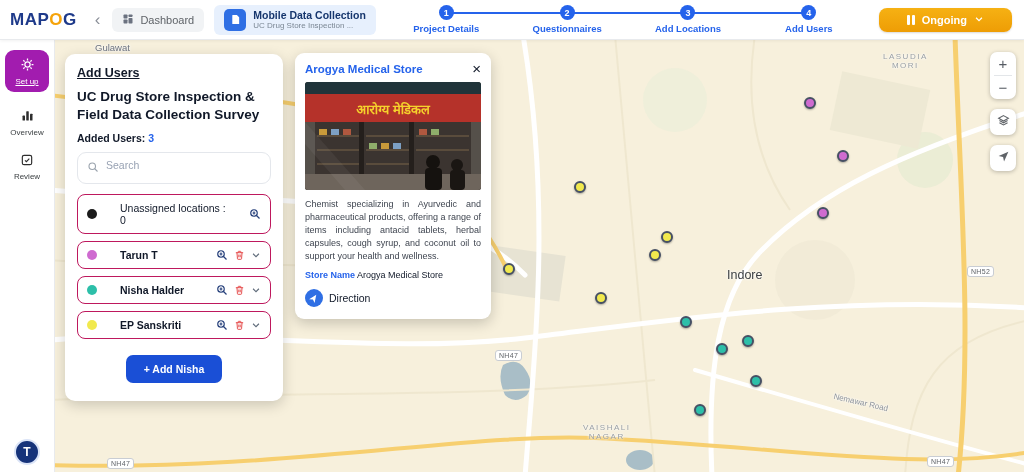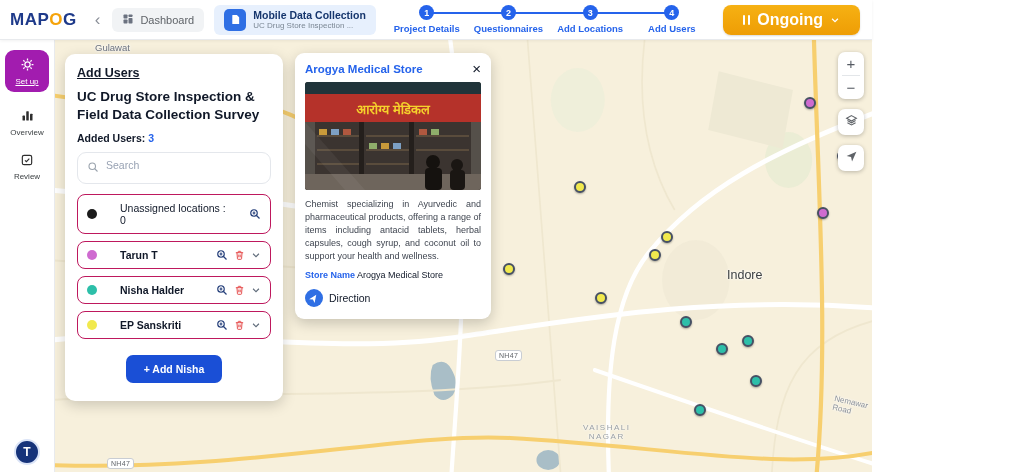--- a/index.html
+++ b/index.html
@@ -1,18 +1,18 @@
 <!DOCTYPE html>
 <html><head>
 <meta charset="utf-8">
 <style>
   * { box-sizing: border-box; margin: 0; padding: 0; }
   html,body { width:1024px; height:472px; overflow:hidden; }
   body { font-family:"Liberation Sans", sans-serif; background:#fff; }
-  .app { display:flex; flex-direction:column; width:872px; height:472px; }
+  .app { display:flex; flex-direction:column; width:1024px; height:472px; }
 
   
   .topbar { height:40px; flex:0 0 40px; display:flex; align-items:center; gap:10px;
             padding:0 12px 0 10px; background:#fff; border-bottom:1px solid #e8eaed;
             position:relative; z-index:6; box-shadow:0 1px 3px rgba(0,0,0,.06); }
   .logo { font-size:17px; font-weight:800; letter-spacing:.5px; color:#1e3a8a; margin-right:6px; }
   .logo .o { color:#f5a30b; }
   .back { color:#8a8f98; font-size:17px; cursor:pointer; padding:0 2px; }
   .chip-dashboard { display:flex; align-items:center; gap:6px; background:#f1f3f5;
             border-radius:6px; padding:5px 10px; color:#5f6368; font-size:11px; cursor:pointer; }
@@ -27,21 +27,21 @@
   .step { flex:1; position:relative; display:flex; flex-direction:column; align-items:center; cursor:pointer; }
   .step::before,.step::after { content:""; position:absolute; top:7px; height:2px; background:#2563eb; width:50%; }
   .step::before { left:0; } .step::after { right:0; }
   .step:first-child::before { display:none; } .step:last-child::after { display:none; }
   .step-circle { width:15px; height:15px; border-radius:50%; background:#2563eb; color:#fff;
             font-size:9px; font-weight:700; display:flex; align-items:center; justify-content:center;
             position:relative; z-index:1; }
   .step-label { margin-top:3px; font-size:9.5px; color:#2563eb; font-weight:600; white-space:nowrap; }
 
   .btn-ongoing { display:flex; align-items:center; gap:7px; background:linear-gradient(180deg,#f6b113,#ee9d05);
-            border-radius:8px; padding:6px 20px; color:#fff; font-weight:700; font-size:16px;
+            border-radius:8px; padding:6px 28px; color:#fff; font-weight:700; font-size:11px;
             box-shadow:0 1px 2px rgba(0,0,0,.15); cursor:pointer; }
   .pause { display:flex; gap:2.5px; }
   .pause i { width:2.5px; height:10px; background:#fff; border-radius:1px; display:block; }
 
   
   .content { flex:1; display:flex; position:relative; }
   .rail { width:55px; background:#fff; border-right:1px solid #e8eaed; display:flex; flex-direction:column;
           align-items:center; padding-top:10px; gap:16px; position:relative; z-index:5; }
   .rail-item { display:flex; flex-direction:column; align-items:center; gap:3px; font-size:8px;
           color:#3c4043; cursor:pointer; }

